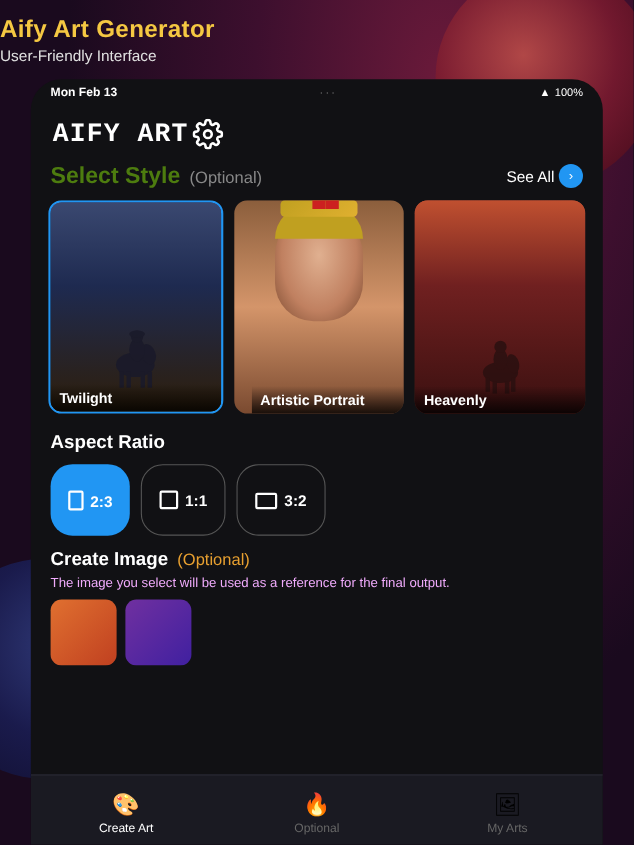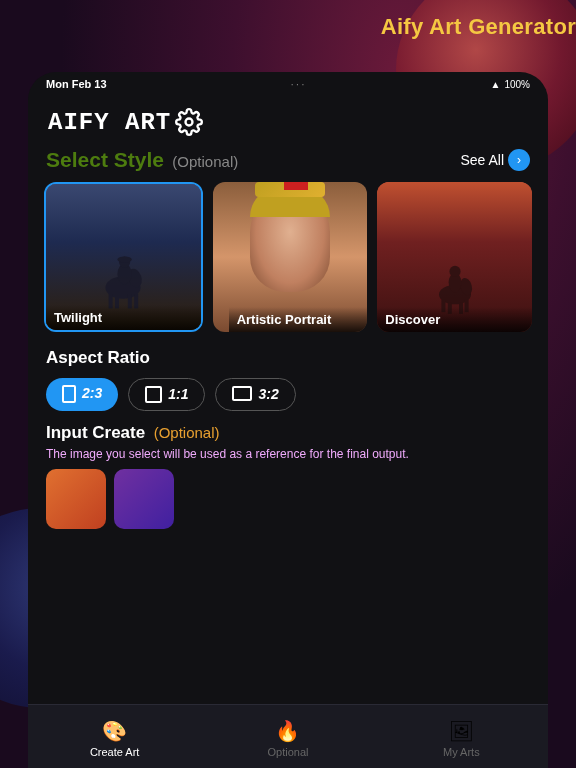--- a/index.html
+++ b/index.html
@@ -45,21 +45,21 @@
       border-radius: 50%;
       background: radial-gradient(circle at 60% 40%, #3a4fa0, #1a2260, #0d1035);
       opacity: 0.7;
       z-index: 1;
     }
 
     
     .marketing-header {
       position: relative;
       z-index: 2;
-      text-align: right;
+      text-align: left;
       padding: 14px 0 10px;
     }
 
     .marketing-title {
       font-size: 22px;
       font-weight: 700;
       color: #f5c842;
       letter-spacing: 0.3px;
     }
 
@@ -205,21 +205,21 @@
     
     .style-cards {
       display: flex;
       gap: 10px;
       padding: 0 16px 14px;
       overflow: hidden;
     }
 
     .style-card {
       flex: 1;
-      height: 150px;
+      height: 194px;
       border-radius: 12px;
       overflow: hidden;
       position: relative;
       cursor: pointer;
     }
 
     .style-card.selected {
       border: 2.5px solid #2196f3;
     }
 
@@ -258,28 +258,27 @@
       margin-bottom: 10px;
     }
 
     .aspect-options {
       display: flex;
       gap: 10px;
     }
 
     .aspect-btn {
       display: flex;
-      align-items: flex-start;
+      align-items: flex-end;
       gap: 6px;
-      padding: 7px 16px;
+      padding: 23px 16px;
       border-radius: 20px;
       font-size: 14px;
       font-weight: 600;
       cursor: pointer;
-      font-style: italic;
     }
 
     .aspect-btn.active {
       background: #2196f3;
       color: #fff;
     }
 
     .aspect-btn.inactive {
       background: transparent;
       border: 1.5px solid #555;
@@ -397,20 +396,21 @@
   </style>
 </head>
 <body>
 
 <div class="bg-container"></div>
 <div class="planet-top"></div>
 <div class="planet-bottom"></div>
 
 <div class="marketing-header">
   <div class="marketing-title">Aify Art Generator</div>
+  <div class="marketing-subtitle">User-Friendly Interface</div>
 </div>
 
 <div class="device-frame">
 
   <div class="status-bar">
     <span class="status-time">Mon Feb 13</span>
     <span style="color:#888;letter-spacing:2px;">···</span>
     <span class="status-icons">
       <span>▲</span>
       <span>100%</span>
@@ -485,21 +485,21 @@
 
           <ellipse cx="40" cy="72" rx="20" ry="12" fill="#2a1010"></ellipse>
           <rect x="23" y="78" width="5" height="16" fill="#2a1010"></rect>
           <rect x="31" y="82" width="5" height="14" fill="#2a1010"></rect>
           <rect x="45" y="82" width="5" height="14" fill="#2a1010"></rect>
           <rect x="52" y="78" width="5" height="16" fill="#2a1010"></rect>
           <ellipse cx="54" cy="62" rx="7" ry="11" fill="#2a1010" transform="rotate(-15,54,62)"></ellipse>
           <ellipse cx="40" cy="57" rx="8" ry="12" fill="#2a1010"></ellipse>
           <circle cx="40" cy="43" r="7" fill="#2a1010"></circle>
         </svg>
-        <div style="position:absolute;bottom:0;left:0;right:0;padding:5px 8px;background:linear-gradient(0deg,rgba(0,0,0,0.8) 0%,transparent 100%);color:#fff;font-size:13px;font-weight:600;">Discover</div>
+        <div style="position:absolute;bottom:0;left:0;right:0;padding:5px 8px;background:linear-gradient(0deg,rgba(0,0,0,0.8) 0%,transparent 100%);color:#fff;font-size:13px;font-weight:600;">Heavenly</div>
       </div>
 
     </div>
 
     <div class="aspect-section">
       <div class="aspect-title">Aspect Ratio</div>
       <div class="aspect-options">
 
         <div class="aspect-btn active">
           <div class="aspect-icon" style="width:14px;height:18px;border:2px solid white;border-radius:2px;"></div>
@@ -514,21 +514,21 @@
         <div class="aspect-btn inactive">
           <div class="aspect-icon landscape" style="width:20px;height:15px;border:2px solid white;border-radius:2px;"></div>
           <span>3:2</span>
         </div>
 
       </div>
     </div>
 
     <div class="input-image-section">
       <div>
-        <span class="input-image-title">Input Create</span>
+        <span class="input-image-title">Create Image</span>
         <span class="input-image-optional" style="margin-left:4px;">(Optional)</span>
       </div>
       <div class="input-image-desc">The image you select will be used as a reference for the final output.</div>
     </div>
 
     <div class="image-thumbnails">
       <div class="thumb thumb-orange"></div>
       <div class="thumb thumb-purple"></div>
     </div>
 

